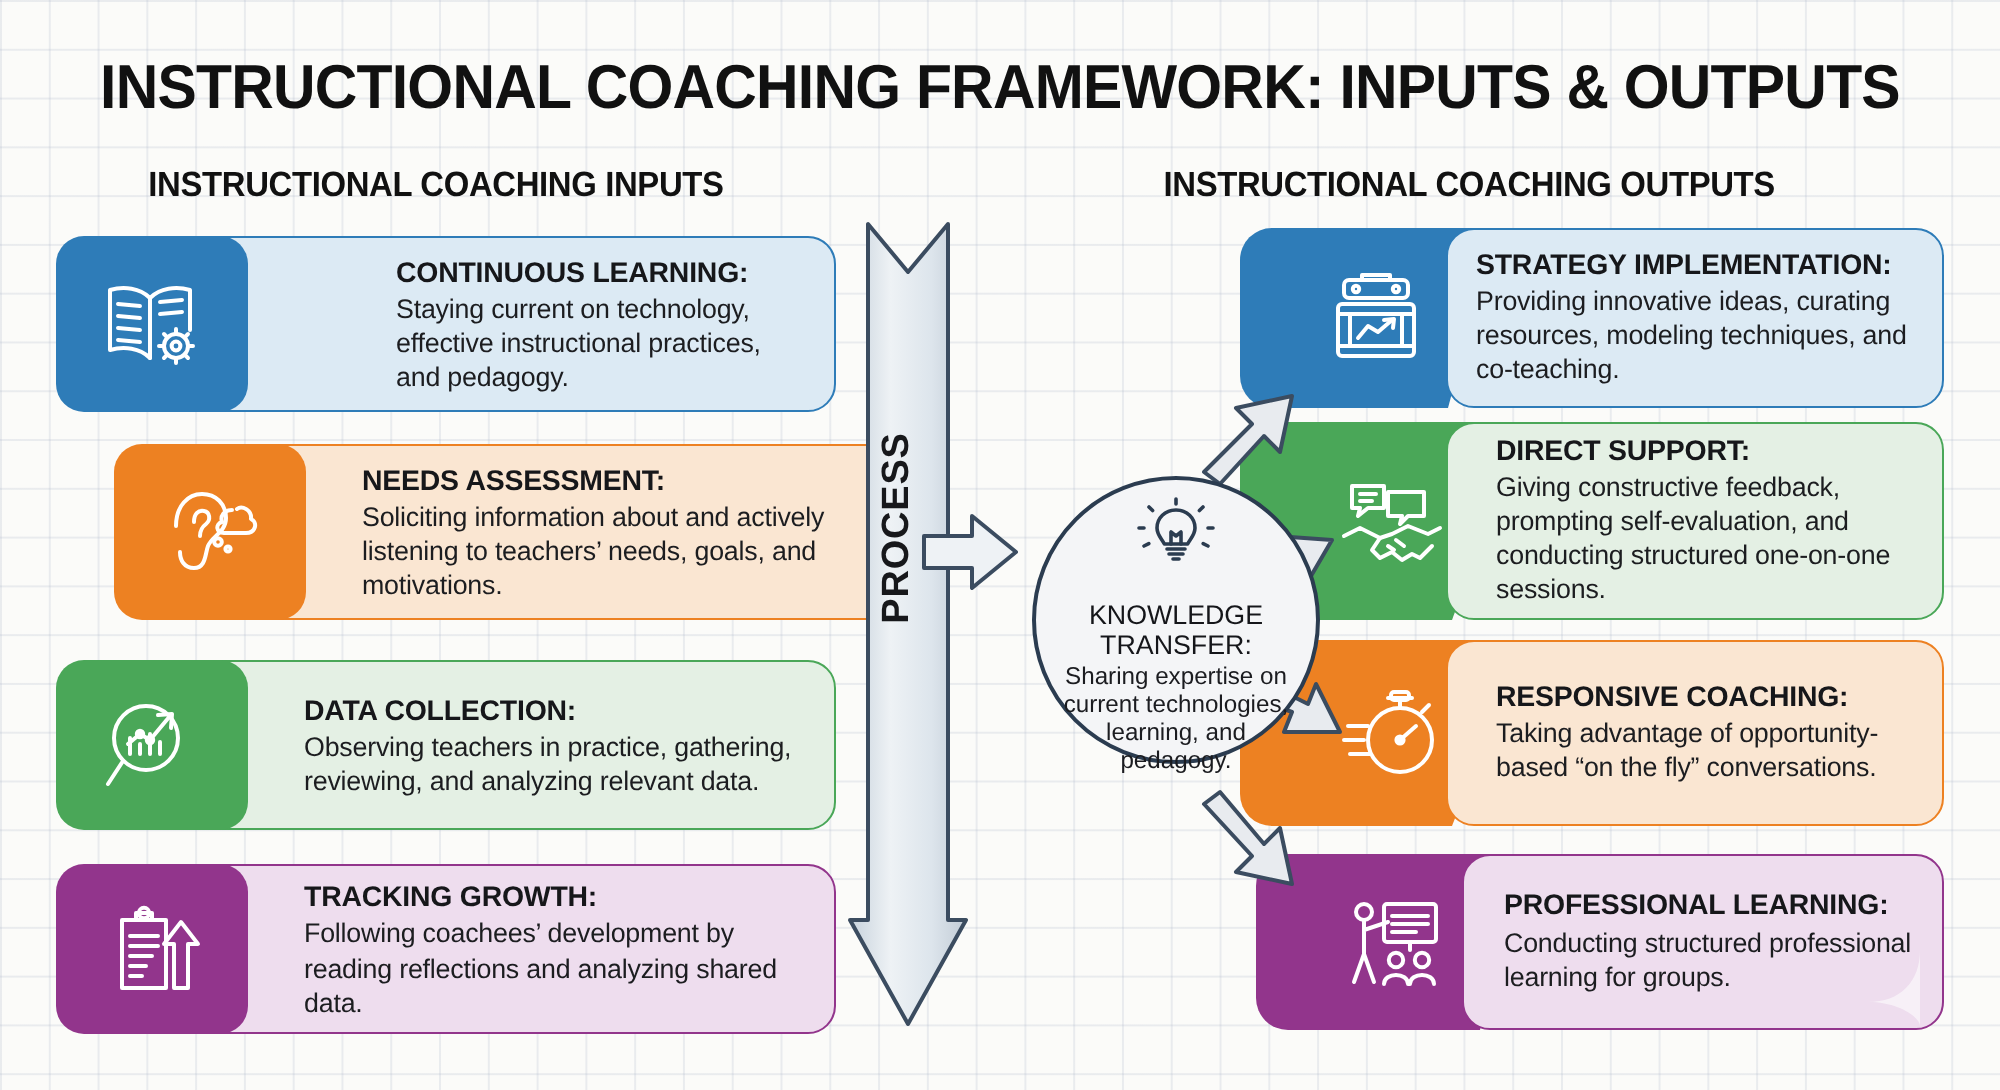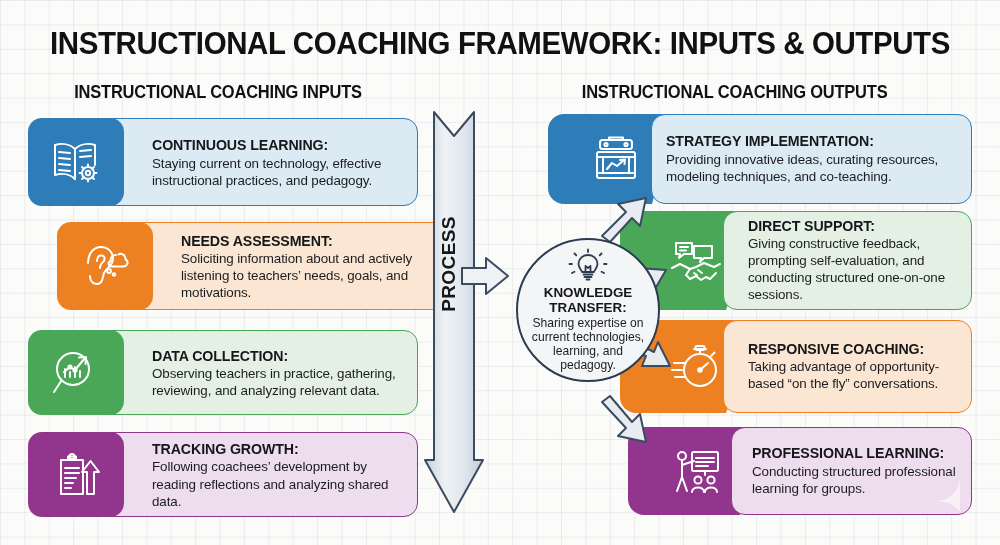--- a/index.html
+++ b/index.html
@@ -68,35 +68,35 @@
     transform:rotate(-90deg);font-size:19px;font-weight:bold;color:#17181b;
     letter-spacing:0.4px;z-index:5;
   }
   
   .kcircle{
     position:absolute;left:516px;top:238px;width:144px;height:144px;border-radius:50%;
     background:#f4f5f7;border:2px solid #2b3c50;z-index:6;
     display:flex;flex-direction:column;align-items:center;justify-content:flex-start;
     padding-top:8px;box-sizing:border-box;
   }
-  .ktitle{font-size:13.4px;font-weight:bold;color:#15161a;line-height:1.12;text-align:center;margin-top:1px;}
+  .ktitle{font-size:13.4px;font-weight:normal;color:#15161a;line-height:1.12;text-align:center;margin-top:16px;}
   .kdesc{font-size:12.1px;color:#1b1c20;line-height:1.16;text-align:center;margin-top:1px;padding:0 6px;}
   svg{display:block;overflow:visible;}
   .sparkle{position:absolute;z-index:9;pointer-events:none;}
 </style>
 </head>
 <body>
 
 <div id="stage">
 
   <div class="main-title">INSTRUCTIONAL COACHING FRAMEWORK: INPUTS &amp; OUTPUTS</div>
   <div class="col-head left">INSTRUCTIONAL COACHING INPUTS</div>
   <div class="col-head right">INSTRUCTIONAL COACHING OUTPUTS</div>
 
-  <div class="lcard" style="top:118px;height:88px;">
+  <div class="lcard" style="top:118px;height:88px;gap:46px;">
     <div class="body" style="background:#DCEAF4;border-color:#2E7CB8;"></div>
     <div class="iconbox" style="background:#2E7CB8;">
       <svg width="54" height="50" viewBox="0 0 54 50" fill="none" stroke="#ffffff" stroke-width="2" stroke-linecap="round" stroke-linejoin="round">
         <path d="M26 12 C21 7 13 6 6 8 L6 38 C13 36 21 37 26 42 Z"></path>
         <path d="M26 12 C31 7 39 6 46 8 L46 28"></path>
         <path d="M26 12 L26 42"></path>
         <path d="M10 15 L21 16 M10 21 L21 22 M10 27 L21 28 M10 33 L21 34"></path>
         <path d="M31 14 L42 13 M31 20 L42 19"></path>
         <circle cx="39" cy="36" r="6"></circle>
         <circle cx="39" cy="36" r="2.2"></circle>
@@ -186,21 +186,21 @@
       <path d="M4 60 L28 36 L20 28 L48 22 L42 50 L34 42 L12 66 Z"></path>
 
       <path d="M6 120 L44 102 L40 92 L68 94 L54 118 L50 108 L12 128 Z"></path>
 
       <path d="M10 166 L48 180 L44 190 L72 190 L60 166 L56 176 L16 156 Z"></path>
 
       <path d="M4 226 L28 252 L20 260 L48 266 L42 238 L34 246 L12 220 Z"></path>
     </g>
   </svg>
 
-  <div class="rcard" style="top:114px;height:90px;width:424px;">
+  <div class="rcard" style="top:114px;height:90px;width:352px;">
     <div class="wedge" style="background:#2E7CB8;clip-path:polygon(0 0,128px 0,104px 100%,0 100%);"></div>
     <div class="body" style="background:#DCEAF4;border-color:#2E7CB8;"></div>
     <div class="ricon">
       <svg width="50" height="48" viewBox="0 0 50 48" fill="none" stroke="#ffffff" stroke-width="2" stroke-linecap="round" stroke-linejoin="round">
         <rect x="9" y="5" width="32" height="9" rx="2.5"></rect>
         <path d="M18 5 L18 2.5 L32 2.5 L32 5"></path>
         <circle cx="15" cy="9.5" r="1.6"></circle>
           <circle cx="35" cy="9.5" r="1.6"></circle>
         <rect x="6" y="17" width="38" height="26" rx="2"></rect>
         <rect x="12" y="22" width="26" height="16"></rect>

